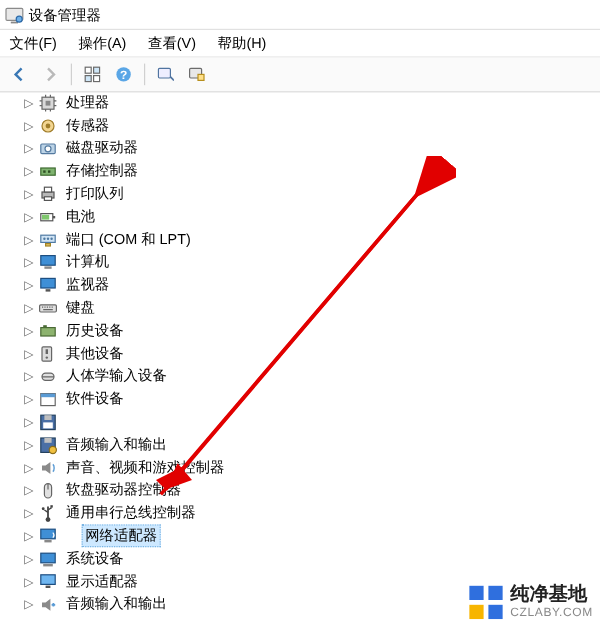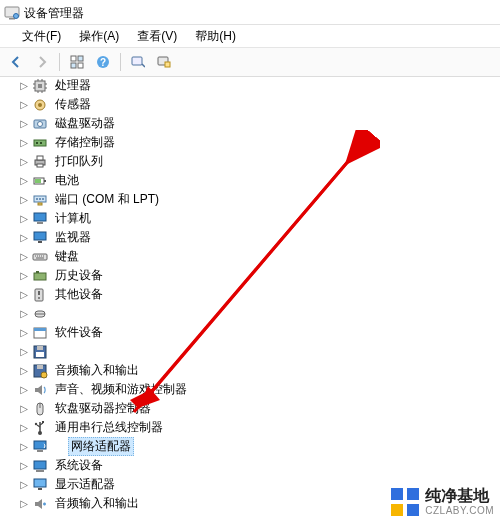--- a/index.html
+++ b/index.html
@@ -23,21 +23,21 @@
   }
   .titlebar .app-icon {
     width: 16px; height: 16px; margin-right: 4px;
     display: inline-flex; align-items: center; justify-content: center;
   }
   .titlebar .title-text { font-size: 12px; }
   .menubar {
     height: 22px;
     display: flex;
     align-items: center;
-    padding: 0 18px;
+    padding: 0 4px;
     gap: 10px;
     border-bottom: 1px solid #e5e5e5;
   }
   .menubar .menu-item {
     padding: 2px 4px;
     cursor: default;
   }
   .toolbar {
     height: 28px;
     display: flex;
@@ -324,20 +324,21 @@
         <span class="node-label">其他设备</span>
       </li>
       <li>
         <span class="expander">▷</span>
         <span class="node-icon">
           <svg viewBox="0 0 16 16" width="16" height="16">
             <rect x="3" y="5" width="10" height="6" rx="3" fill="#e0e0e0" stroke="#666"></rect>
             <path d="M3 8h10" stroke="#666"></path>
           </svg>
         </span>
+        <span class="node-label">人体学输入设备</span>
       </li>
       <li>
         <span class="expander">▷</span>
         <span class="node-icon">
           <svg viewBox="0 0 16 16" width="16" height="16">
             <rect x="2" y="3" width="12" height="10" fill="#fff" stroke="#666"></rect>
             <rect x="2" y="3" width="12" height="3" fill="#5a9bd5"></rect>
           </svg>
         </span>
         <span class="node-label">软件设备</span>

